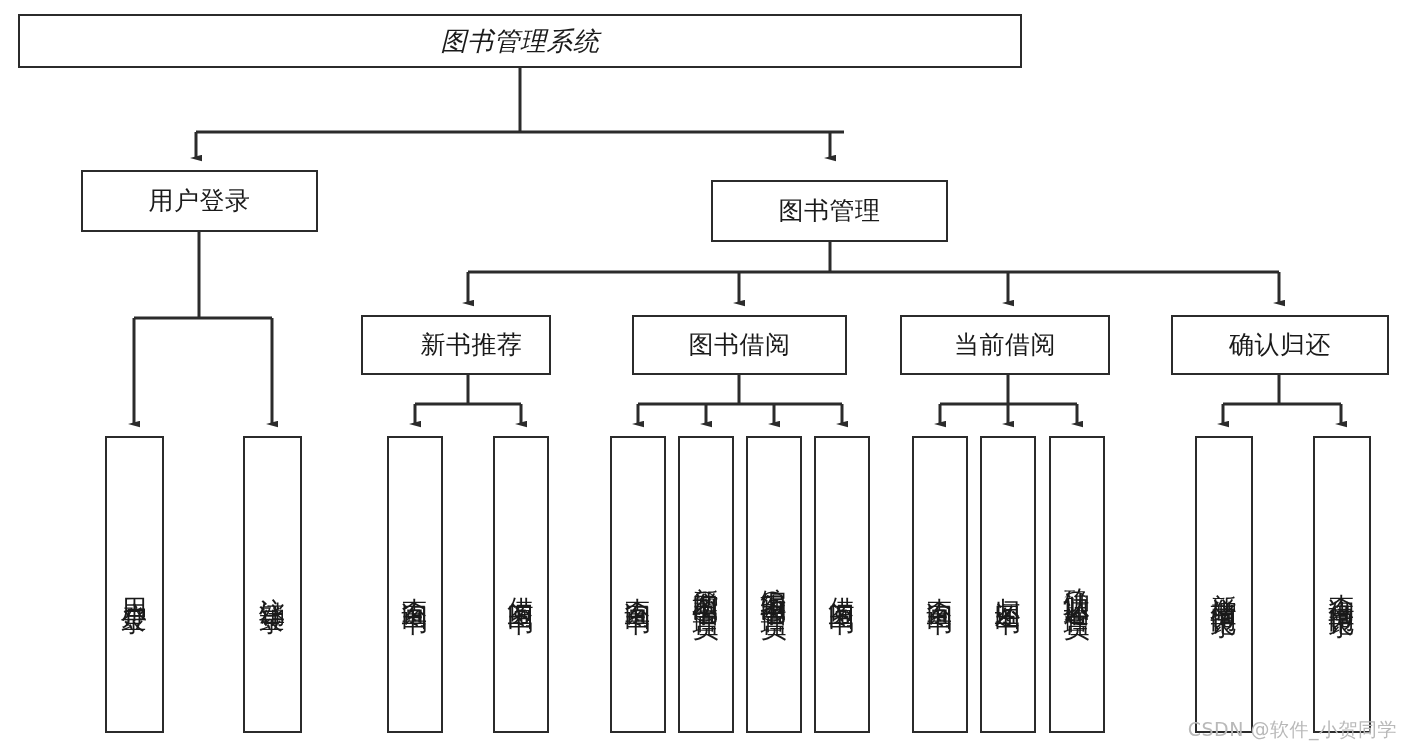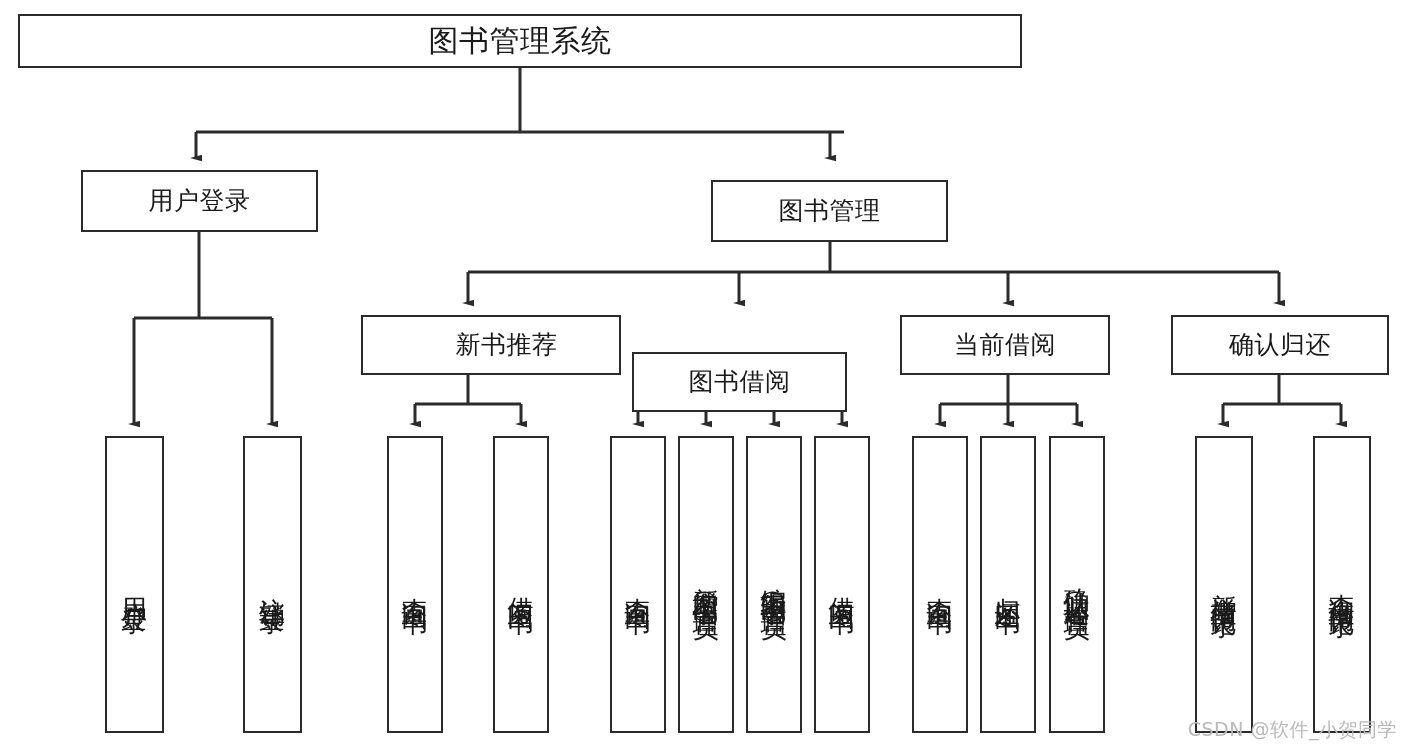--- a/index.html
+++ b/index.html
@@ -41,21 +41,22 @@
     color: #1a1a1a;
     white-space: nowrap;
     line-height: 1.18;
   }
   
   .node.horiz .node-label {
     font-size: 25px;
     letter-spacing: 0.5px;
   }
   .node.root .node-label {
-    font-size: 30px;
+    font-size: 26px;
+    font-style: italic;
   }
   
   .node.vert {
     align-items: center;
     justify-content: center;
   }
   .node.vert .node-label {
     writing-mode: vertical-rl;
     text-orientation: upright;
     font-size: 26px;
@@ -132,24 +133,24 @@
     <span class="node-label">图书管理系统</span>
   </div>
 
   <div class="node horiz" style="left:81px; top:170px; width:237px; height:62px;">
     <span class="node-label">用户登录</span>
   </div>
   <div class="node horiz" style="left:711px; top:180px; width:237px; height:62px;">
     <span class="node-label">图书管理</span>
   </div>
 
-  <div class="node horiz" style="left:361px; top:315px; width:260px; height:60px;padding-left:31px;">
+  <div class="node horiz" style="left:361px; top:315px; width:190px; height:60px;padding-left:31px;">
     <span class="node-label">新书推荐</span>
   </div>
-  <div class="node horiz" style="left:632px; top:315px; width:215px; height:60px;margin-top:37px;">
+  <div class="node horiz" style="left:632px; top:315px; width:215px; height:60px;">
     <span class="node-label">图书借阅</span>
   </div>
   <div class="node horiz" style="left:900px; top:315px; width:210px; height:60px;">
     <span class="node-label">当前借阅</span>
   </div>
   <div class="node horiz" style="left:1171px; top:315px; width:218px; height:60px;">
     <span class="node-label">确认归还</span>
   </div>
 
   <div class="node vert" style="left:105px; top:436px; width:59px; height:297px;">

